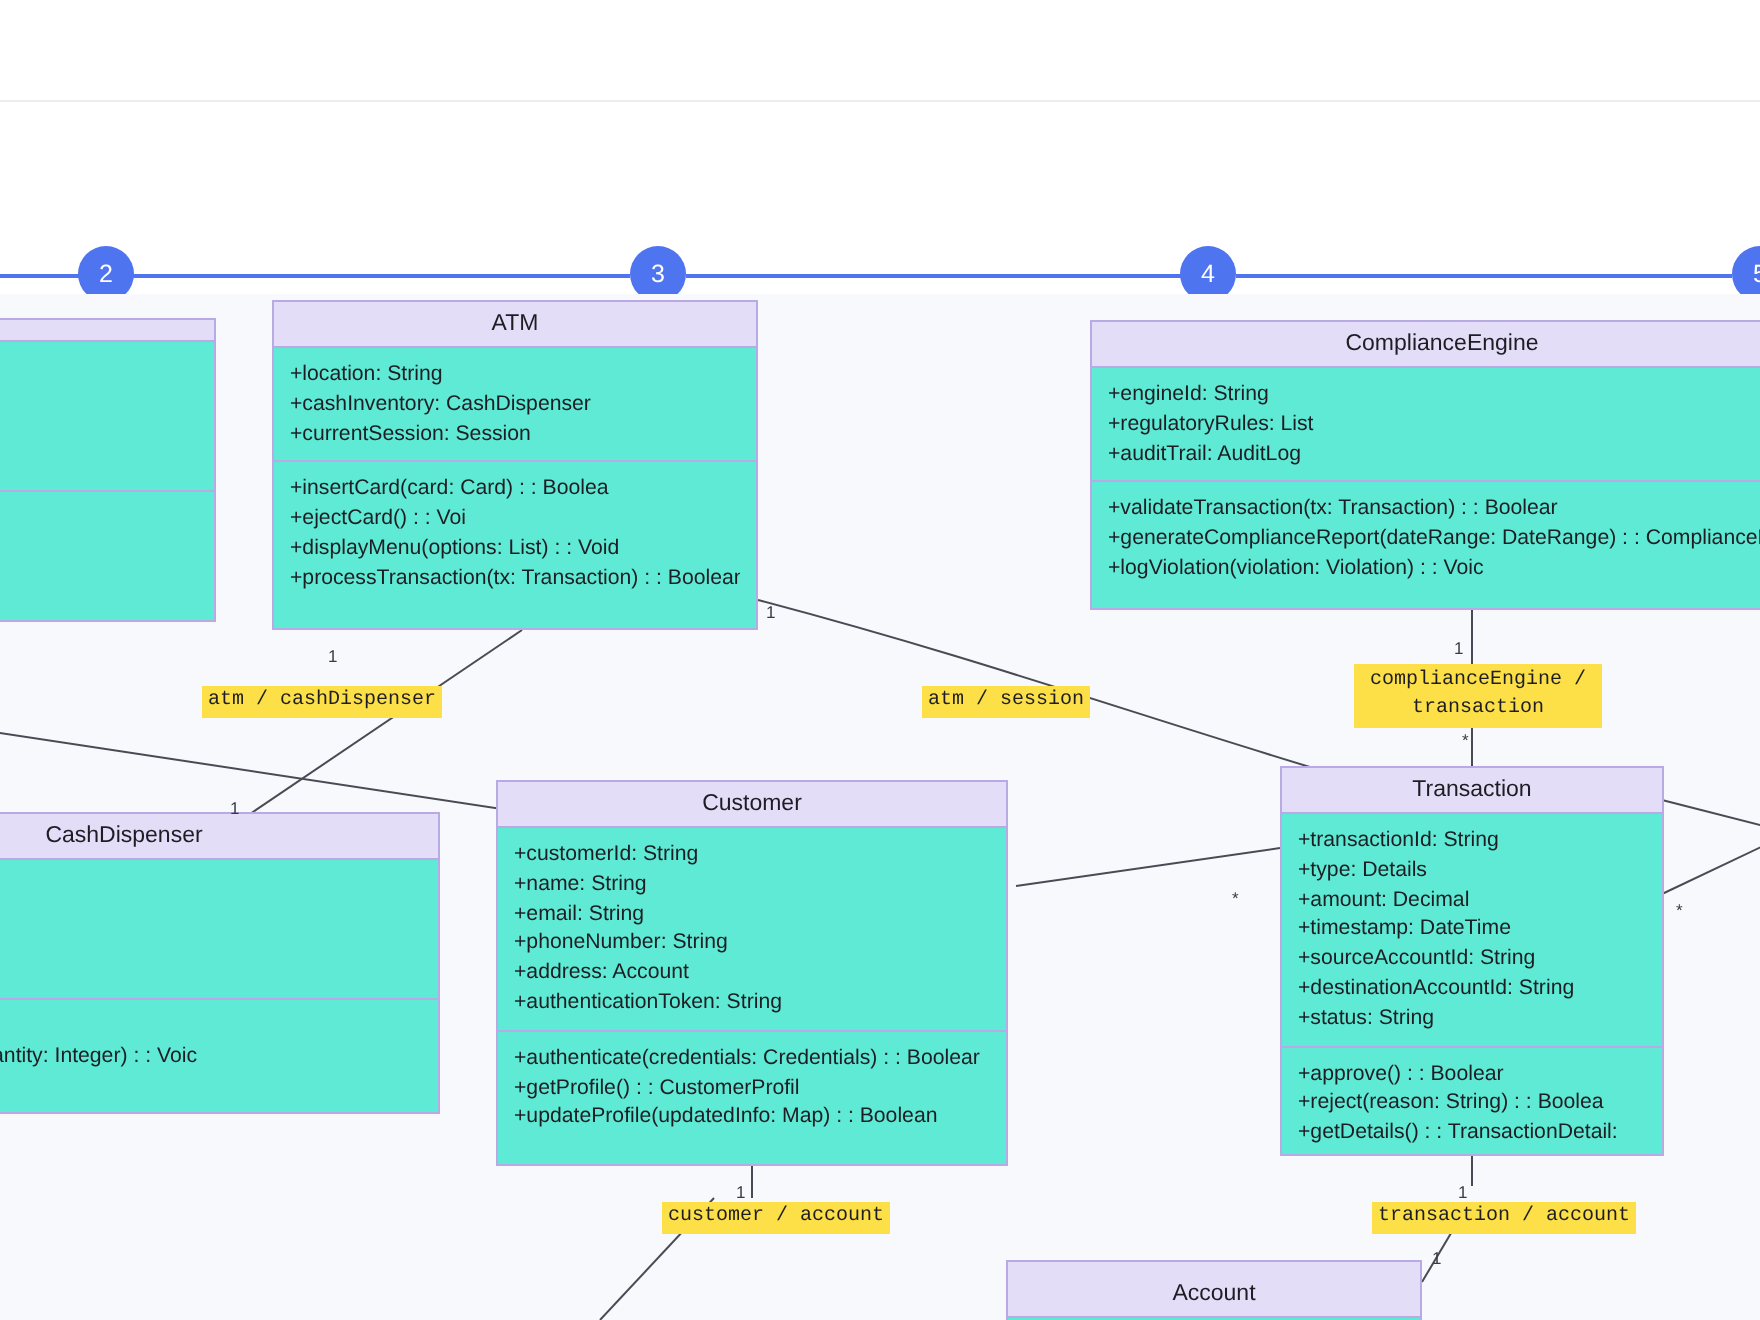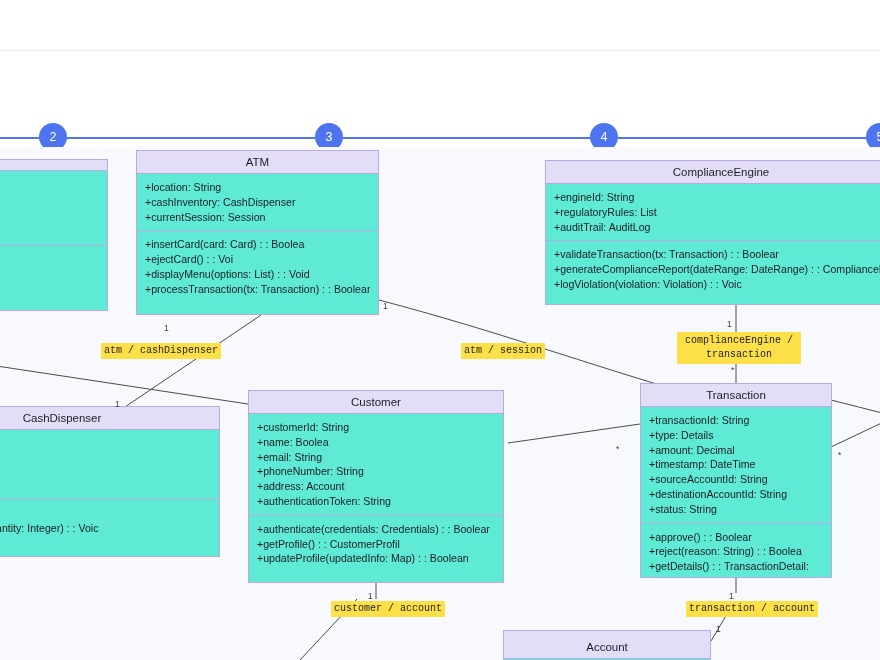--- a/index.html
+++ b/index.html
@@ -140,21 +140,21 @@
       <div class="sec">
         <div class="ln">l) : : Boolean</div>
         <div class="ln">Denomination, quantity: Integer) : : Voic</div>
       </div>
     </div>
 
     <div class="uml" style="left:248px;top:243px;width:256px;height:193px;">
       <div class="hd">Customer</div>
       <div class="sec attrs">
         <div class="ln">+customerId: String</div>
-        <div class="ln">+name: Boolea</div>
+        <div class="ln">+name: String</div>
         <div class="ln">+email: String</div>
         <div class="ln">+phoneNumber: String</div>
         <div class="ln">+address: Account</div>
         <div class="ln">+authenticationToken: String</div>
       </div>
       <div class="sec">
         <div class="ln">+authenticate(credentials: Credentials) : : Boolear</div>
         <div class="ln">+getProfile() : : CustomerProfil</div>
         <div class="ln">+updateProfile(updatedInfo: Map) : : Boolean</div>
       </div>

